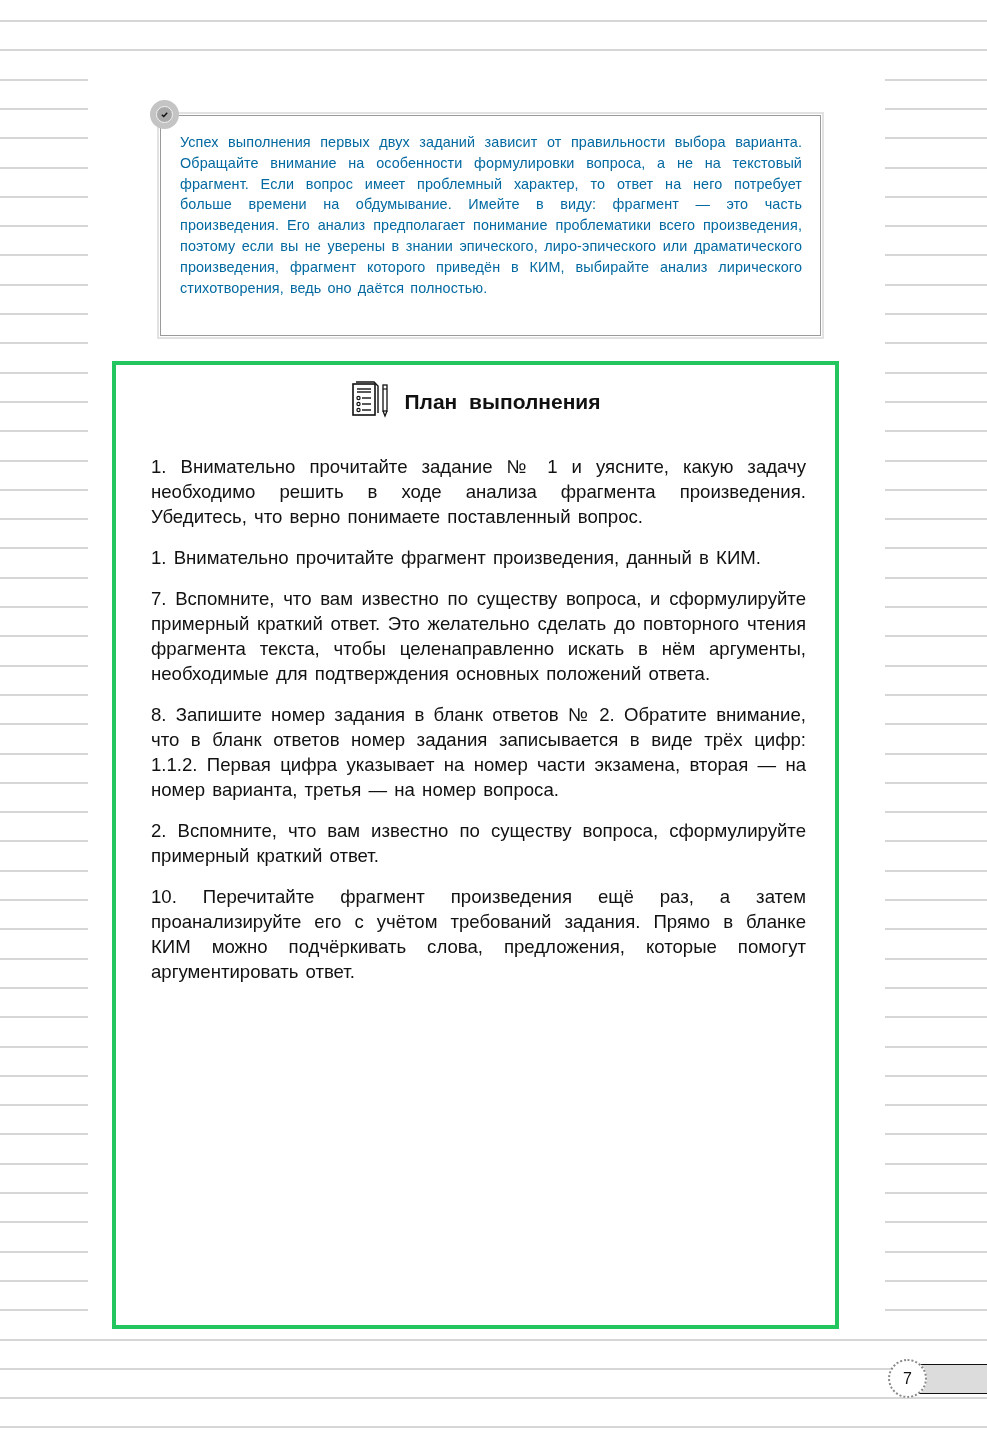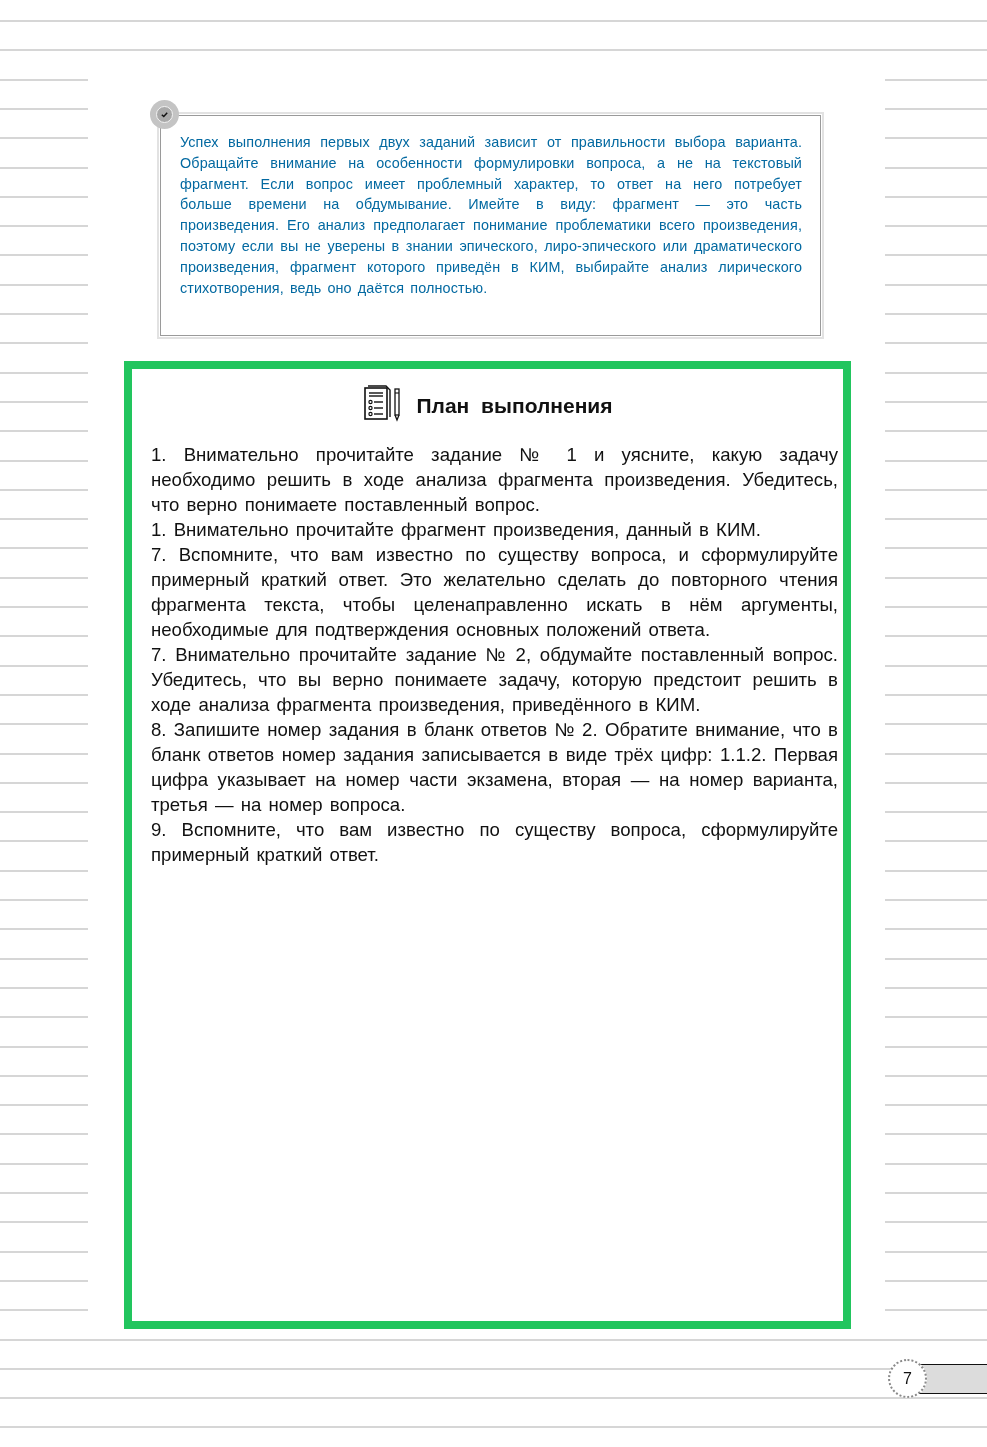--- a/index.html
+++ b/index.html
@@ -31,36 +31,36 @@
     width: 15px; height: 15px; border-radius: 50%; background: #a9a9a9;
     border: 1px solid #f3f3f3; display: flex; align-items: center; justify-content: center;
     font-size: 9px; color: #111; line-height: 1;
   }
   .tip-text {
     position: absolute; left: 180px; top: 132px; width: 622px;
     font-size: 14.4px; line-height: 20.8px; text-align: justify; color: #0369a1;
     letter-spacing: 0.1px; word-spacing: 2px;
   }
   .plan-box {
-    position: absolute; left: 124px; top: 361px; width: 727px; height: 968px;
-    box-sizing: border-box; border: 8px solid #22c55e; background: #fff;
+    position: absolute; left: 112px; top: 361px; width: 727px; height: 968px;
+    box-sizing: border-box; border: 4px solid #22c55e; background: #fff;
   }
   .plan-header {
     position: absolute; left: 0; top: 16px; width: 100%;
     display: flex; justify-content: center; align-items: center; gap: 12px;
   }
   .plan-title {
     font-size: 21px; font-weight: bold; color: #111; word-spacing: 6px;
   }
   .plan-list {
     position: absolute; left: 19px; top: 73px; width: 687px;
     font-size: 18.6px; line-height: 25px; color: #111; text-align: justify;
     word-spacing: 2px;
   }
-  .plan-item { margin: 0; }
+  .plan-item { margin: 16px; }
   .page-tab {
     position: absolute; left: 905px; top: 1364px; width: 82px; height: 30px;
     background: #dcdcdc; border-top: 1px solid #111; border-bottom: 1px solid #111;
     box-sizing: border-box;
   }
   .page-number {
     position: absolute; left: 888px; top: 1359px; width: 39px; height: 39px;
     border-radius: 50%; background: #fff; border: 2px dotted #8a8a8a; box-sizing: border-box;
     display: flex; align-items: center; justify-content: center;
     font-size: 16px; color: #111; z-index: 2;
@@ -99,20 +99,20 @@
         <line x1="33" y1="8" x2="37" y2="8" stroke="#111" stroke-width="1.1"></line>
         <path d="M33 30 L35 35 L37 30" fill="none" stroke="#111" stroke-width="1.3"></path>
       </svg>
     </span>
     <span class="plan-title">План выполнения</span>
   </div>
   <div class="plan-list">
     <p class="plan-item">1. Внимательно прочитайте задание № 1 и уясните, какую задачу необходимо решить в ходе анализа фрагмента произведения. Убедитесь, что верно понимаете поставленный вопрос.</p>
     <p class="plan-item">1. Внимательно прочитайте фрагмент произведения, данный в КИМ.</p>
     <p class="plan-item">7. Вспомните, что вам известно по существу вопроса, и сформулируйте примерный краткий ответ. Это желательно сделать до повторного чтения фрагмента текста, чтобы целенаправленно искать в нём аргументы, необходимые для подтверждения основных положений ответа.</p>
-    <p class="plan-item">7. Внимательно прочитайте задание № 2, обдумайте поставленный вопрос. Убедитесь, что вы верно понимаете задачу, которую предстоит решить в ходе анализа фрагмента произведения, приведённого в КИМ.</p>
     <p class="plan-item">8. Запишите номер задания в бланк ответов № 2. Обратите внимание, что в бланк ответов номер задания записывается в виде трёх цифр: 1.1.2. Первая цифра указывает на номер части экзамена, вторая — на номер варианта, третья — на номер вопроса.</p>
-    <p class="plan-item">9. Вспомните, что вам известно по существу вопроса, сформулируйте примерный краткий ответ.</p>
+    <p class="plan-item">2. Вспомните, что вам известно по существу вопроса, сформулируйте примерный краткий ответ.</p>
+    <p class="plan-item">10. Перечитайте фрагмент произведения ещё раз, а затем проанализируйте его с учётом требований задания. Прямо в бланке КИМ можно подчёркивать слова, предложения, которые помогут аргументировать ответ.</p>
   </div>
 </div>
 
 <div class="page-tab"></div>
 <div class="page-number">7</div>
 
 </body></html>

